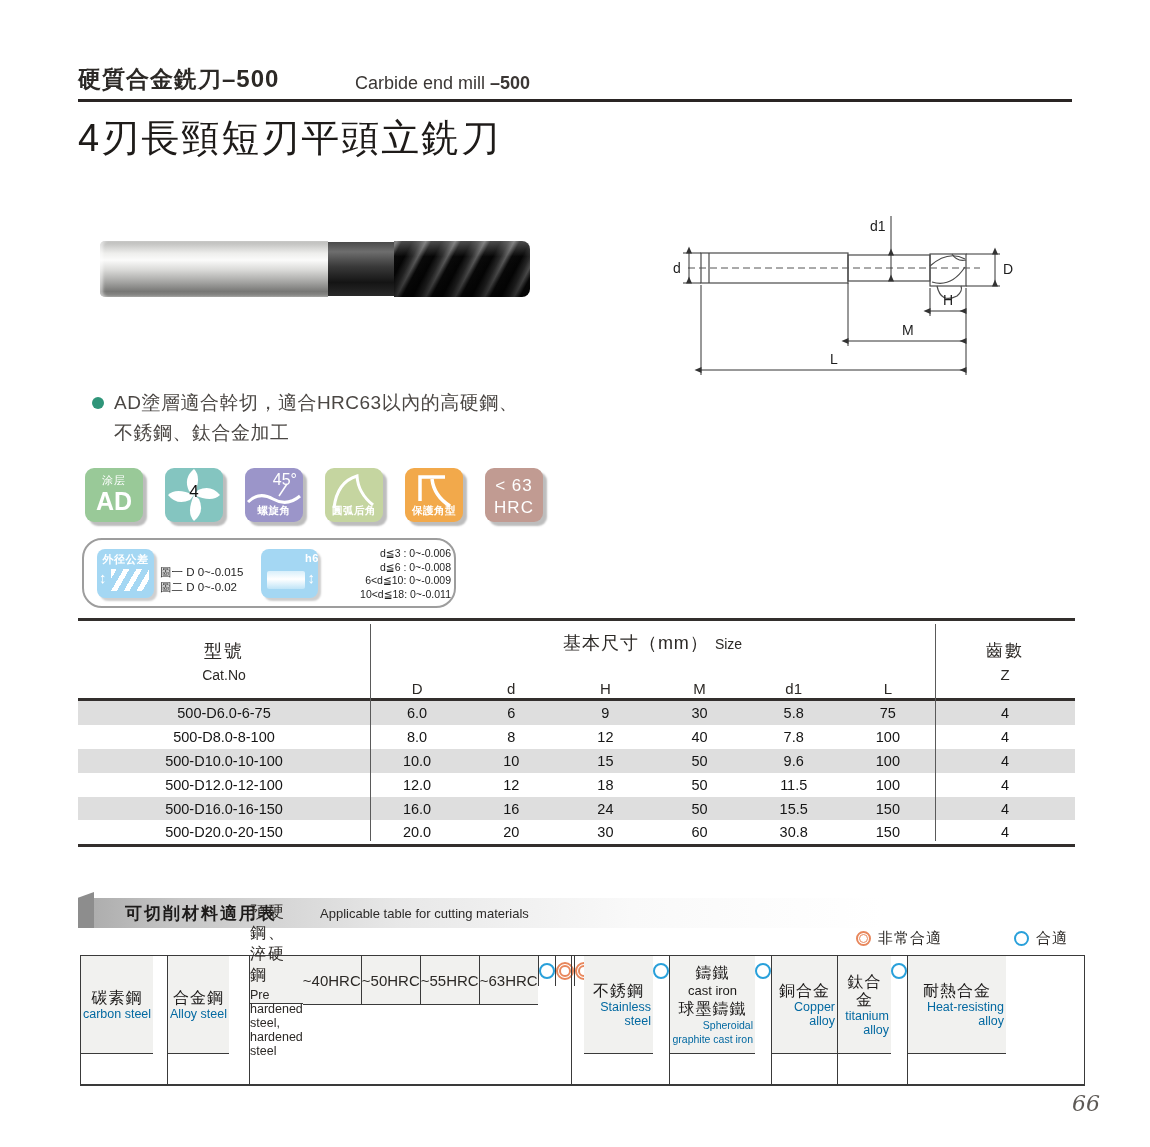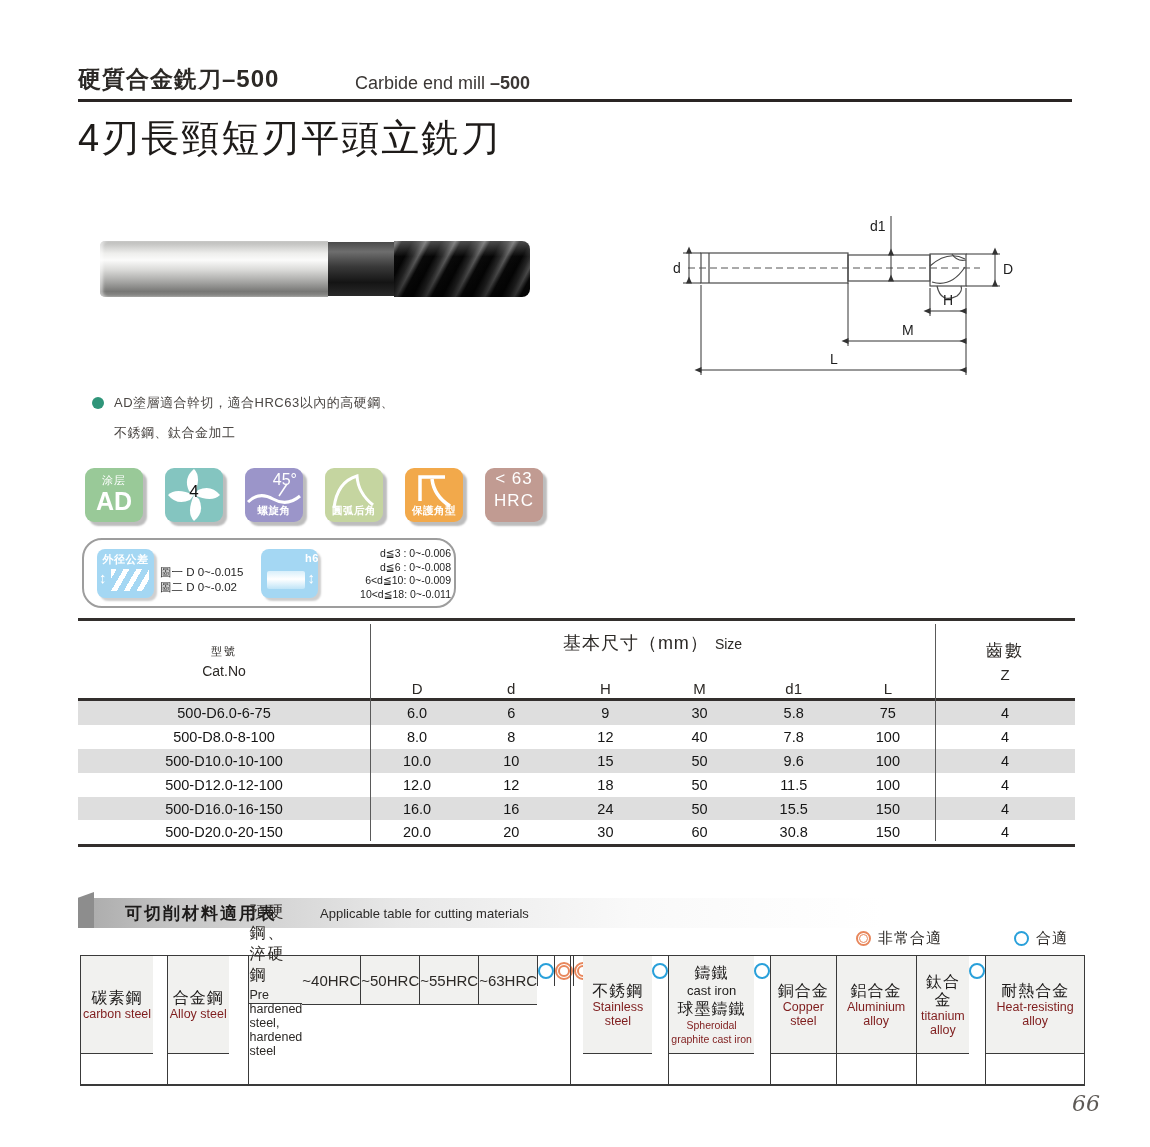--- a/index.html
+++ b/index.html
@@ -26,34 +26,34 @@
   .photo .flutes { position:absolute; left:294px; top:0; width:136px; height:56px; border-radius:0 8px 8px 0; overflow:hidden;
     background:
       linear-gradient(to bottom,rgba(255,255,255,.28) 0%,rgba(255,255,255,0) 28%,rgba(0,0,0,.25) 60%,rgba(0,0,0,.5) 100%),
       repeating-linear-gradient(-62deg,#050505 0px,#0a0a0a 9px,#5c5c5c 14px,#2a2a2a 19px,#050505 26px); }
 
   
   .diagram { position:absolute; left:648px; top:203px; width:470px; height:184px; }
   .diagram text { font-size:14px; fill:#1d1d1d; font-family:"Liberation Sans","DejaVu Sans",sans-serif; }
 
   
-  .note { position:absolute; left:92px; top:388px; font-size:13px; color:#4b4744; letter-spacing:.5px; line-height:30px; }
+  .note { position:absolute; left:92px; top:388px; font-size:19px; color:#4b4744; letter-spacing:.5px; line-height:30px; }
   .note .dot { position:absolute; left:0; top:9px; width:12px; height:12px; border-radius:50%; background:#2f9579; }
   .note .txt { margin-left:22px; }
 
   
   .badge { position:absolute; top:468px; width:58px; height:54px; border-radius:9px;
     box-shadow:4px 4px 2px #bdbdbd; color:#fff; overflow:hidden; }
   .badge .t-sm { font-size:11px; text-align:center; margin-top:5px; letter-spacing:1px; }
   .badge .t-lg { font-size:25px; font-weight:bold; text-align:center; line-height:26px; }
   .badge svg { position:absolute; left:0; top:0; }
   .badge .num4 { position:absolute; left:50%; top:45%; transform:translate(-50%,-50%); color:#111; font-size:17px; font-weight:500; }
   .badge .angle { position:absolute; right:6px; top:3px; font-size:16px; }
   .badge .b-lbl { position:absolute; bottom:4px; width:100%; text-align:center; font-size:10.5px; font-weight:bold; letter-spacing:.5px; }
-  .badge .hrc { font-size:17px; text-align:center; line-height:22px; letter-spacing:1px; }
+  .badge .hrc { font-size:17px; text-align:center; line-height:22px; margin-top:7px; letter-spacing:1px; }
 
   
   .tolbox { position:absolute; left:82px; top:538px; width:374px; height:70px;
     border:2px solid #9d9d9d; border-radius:20px; background:#fff; }
   .tbadge { position:absolute; width:57px; height:49px; border-radius:8px; background:#a4d7f3;
     box-shadow:3px 3px 2px #cfcfcf; color:#fff; }
   .tbadge .lbl { font-size:11px; text-align:center; margin-top:3px; font-weight:bold; letter-spacing:.5px; }
   .tbadge .stripes { position:absolute; left:14px; top:20px; width:38px; height:22px;
     background:repeating-linear-gradient(120deg,#fff 0 5px,rgba(255,255,255,0) 5px 11px); }
   .tbadge .uarr { position:absolute; left:2px; top:20px; font-size:15px; font-weight:bold; }
@@ -62,21 +62,21 @@
   .tbadge .uarr2 { position:absolute; right:3px; top:20px; font-size:15px; font-weight:bold; }
   .tol-figs { position:absolute; left:76px; top:25px; font-size:11.5px; line-height:15px; color:#1d1d1d; white-space:nowrap; }
   .tol-rows { position:absolute; left:243px; top:7px; width:124px; font-size:10.5px; line-height:13.5px; color:#1d1d1d; text-align:right; white-space:nowrap; }
 
   
   .stable { position:absolute; left:78px; top:618px; width:997px; }
   .stable .topline { height:3px; background:#332f2d; }
   .shead { position:relative; height:80px; border-bottom:3px solid #332f2d; }
   .sgrid { display:grid; grid-template-columns:292px repeat(6,94.17px) 140px; }
   .shead .cat { grid-column:1; display:flex; flex-direction:column; justify-content:center; align-items:center; height:80px; }
-  .shead .cat .zh { font-size:11px; letter-spacing:2px; }
+  .shead .cat .zh { font-size:18px; letter-spacing:2px; }
   .shead .cat .en { font-size:14px; margin-top:4px; }
   .shead .sizegrp { position:absolute; left:292px; top:0; width:565px; height:80px; }
   .shead .sizegrp .ttl { text-align:center; margin-top:10px; font-size:18px; letter-spacing:1px; }
   .shead .sizegrp .ttl .en { font-size:14px; letter-spacing:0; margin-left:6px; }
   .shead .subrow { position:absolute; left:0; bottom:4px; width:100%; display:grid; grid-template-columns:repeat(6,94.17px); }
   .shead .subrow div { text-align:center; font-size:15px; }
   .shead .teeth { position:absolute; right:0; top:0; width:140px; height:80px; display:flex; flex-direction:column; justify-content:center; align-items:center; }
   .shead .teeth .zh { font-size:17px; letter-spacing:2px; }
   .shead .teeth .en { font-size:15px; margin-top:4px; }
   .sbody .s-row { display:grid; grid-template-columns:292px repeat(6,94.17px) 140px; height:23.9px; align-items:center; }
@@ -100,21 +100,21 @@
   .ring-bl { width:15px; height:15px; border:2px solid #29a0da; border-radius:50%; }
 
   .mtable { position:absolute; left:80px; top:955px; width:1005px; height:131px;
     border:1.5px solid #3a3a3a; border-bottom-width:2.5px; display:flex; }
   .mcol { border-left:1px solid #3a3a3a; display:flex; flex-direction:row; }
   .mcol:first-child { border-left:none; }
   .mhead { height:98px; background:#f1f1ef; border-bottom:1px solid #3a3a3a;
     display:flex; flex-direction:column; align-items:center; justify-content:center; gap:0; padding:2px; }
   .mhead .zh { font-size:16px; letter-spacing:1px; text-align:center; line-height:18px; color:#1d1b1a; }
   .mhead .zh.mid { font-size:13px; letter-spacing:0; }
-  .mhead .en { font-size:12.5px; text-align:center; line-height:14px; color:#7f1d1d; }
+  .mhead .en { font-size:12.5px; text-align:right; line-height:14px; color:#0369a1; }
   .mhead .en.small { font-size:10.5px; }
   .mcell { height:30px; background:#fff; display:flex; align-items:center; justify-content:center; }
   .ggroup .ghead { height:48px; background:#f1f1ef; border-bottom:1px solid #3a3a3a;
     display:flex; flex-direction:column; align-items:center; justify-content:center; }
   .ggroup .ghead .zh { font-size:16px; letter-spacing:2px; }
   .ggroup .ghead .en { font-size:12.5px; margin-top:2px; }
   .ggroup .gsubs { display:flex; height:49px; border-bottom:1px solid #3a3a3a; }
   .ggroup .gsub { flex:1; border-left:1px solid #3a3a3a; background:#f1f1ef;
     display:flex; align-items:center; justify-content:center; font-size:15px; }
   .ggroup .gsub:first-child { border-left:none; }
@@ -423,28 +423,21 @@
           <div class="zh">球墨鑄鐵</div>
           <div class="en small">Spheroidal graphite cast iron</div>
         </div>
         <div class="mcell">
           <div class="c-blue"></div>
         </div>
       </div>
       <div class="mcol" style="width: 66px;">
         <div class="mhead">
           <div class="zh">銅合金</div>
-          <div class="en">Copper steel</div>
-        </div>
-        <div class="mcell"></div>
-      </div>
-      <div class="mcol" style="width: 80px;">
-        <div class="mhead">
-          <div class="zh">鋁合金</div>
-          <div class="en">Aluminium alloy</div>
+          <div class="en">Copper alloy</div>
         </div>
         <div class="mcell"></div>
       </div>
       <div class="mcol" style="width: 70px;">
         <div class="mhead">
           <div class="zh">鈦合金</div>
           <div class="en">titanium alloy</div>
         </div>
         <div class="mcell">
           <div class="c-blue"></div>

